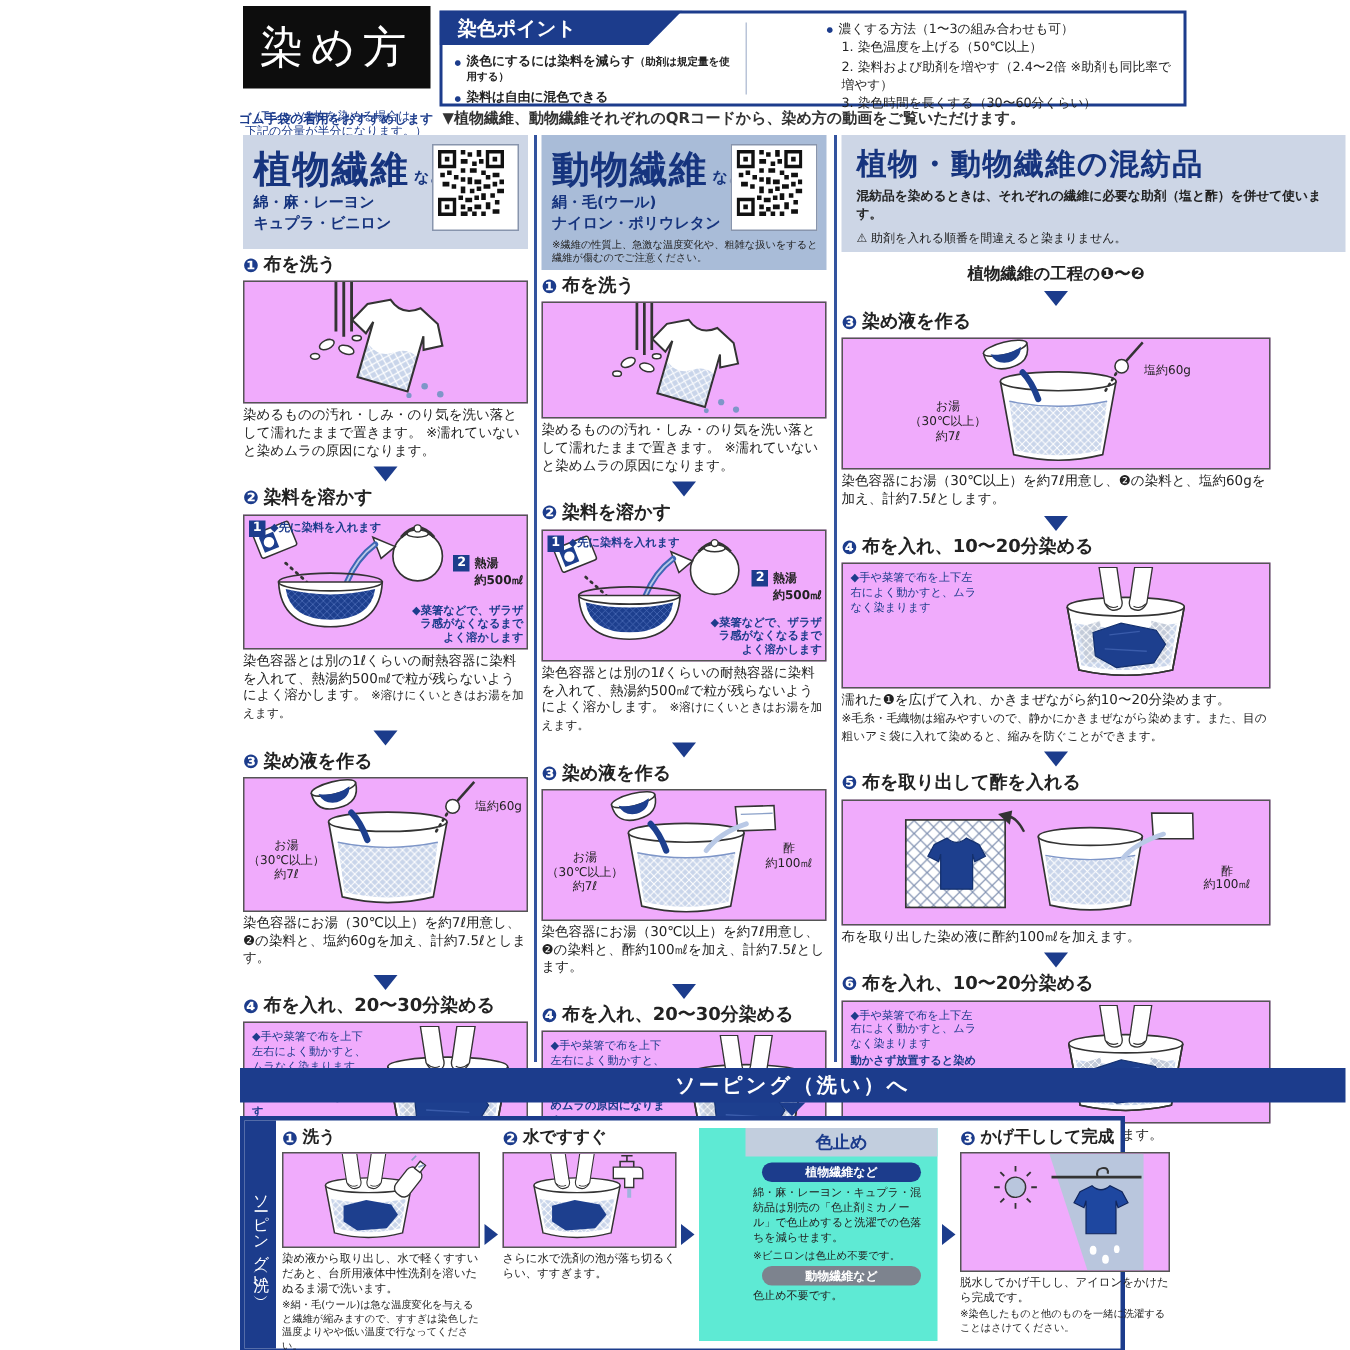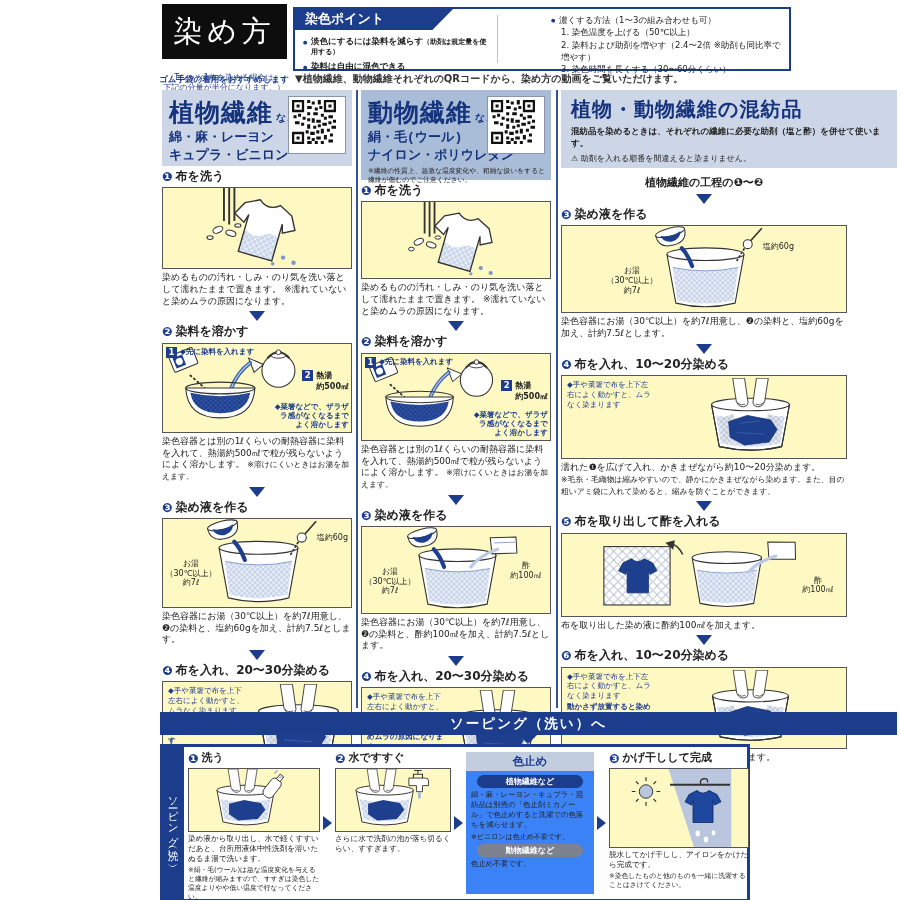--- a/index.html
+++ b/index.html
@@ -29,33 +29,33 @@
   
   .vdiv{position:absolute;top:90px;height:618px;width:2px;background:#33539e;}
   .col{position:absolute;top:90px;}
   #col-plant{left:162px;width:190px;}
   #col-animal{left:361px;width:190px;}
   #col-blend{left:561px;width:336px;}
   .col-head{position:relative;background:#cdd6e6;padding:6px 7px;}
   .col-head.mid{background:#a9bcd8;}
   .fh-title{font-size:25px;font-weight:bold;color:#16347e;letter-spacing:1px;}
   .fh-suffix{font-size:10px;font-weight:bold;color:#16347e;margin-left:3px;}
-  .fh-sub{font-size:13px;font-weight:bold;color:#16347e;line-height:1.35;font-family:Liberation Mono, monospace;}
+  .fh-sub{font-size:10px;font-weight:bold;color:#16347e;line-height:1.35;}
   .fh-note{font-size:6.8px;color:#222;margin-top:3px;line-height:1.3;width:178px;}
   .qr-box{position:absolute;right:6px;top:6px;width:50px;height:50px;background:#fff;padding:3px;border:1px solid #8895ad;}
   .qr-box svg{width:44px;height:44px;display:block;}
   .fh-title-lg{font-size:20px;font-weight:bold;color:#16347e;letter-spacing:1px;}
   .fh-body{font-size:8.5px;font-weight:bold;color:#222;margin-top:3px;line-height:1.4;}
   .fh-warn{font-size:8px;color:#222;margin-top:3px;}
   .blend-steps{width:286px;}
   .blend-intro{text-align:center;font-size:11px;font-weight:bold;margin-top:7px;}
   
   .step-title{font-size:12px;font-weight:bold;display:flex;align-items:flex-start;gap:3px;line-height:1.15;margin:4px 0 3px;}
   .step-num{color:#1c3c8c;font-size:12.5px;}
-  .img-box{position:relative;border:1.3px solid #555;background:#fef9c3;overflow:hidden;}
+  .img-box{position:relative;border:1.3px solid #555;background:#f0abfc;overflow:hidden;}
   .img-box.flex{display:flex;align-items:stretch;padding:2px;}
   .illo{width:100%;height:100%;display:block;}
   .cap{font-size:9px;line-height:1.3;margin-top:3px;}
   .fine{font-size:7.8px;}
   .arrow{width:0;height:0;border-left:8px solid transparent;border-right:8px solid transparent;
          border-top:10px solid #1c3c8c;margin:4px auto;}
   .side-note{flex:0 0 auto;width:78px;font-size:7.5px;line-height:1.3;color:#1c3c8c;padding:2px 2px 0 3px;}
   .side-note .b{font-weight:bold;display:block;margin-top:1px;}
   .blend-steps .side-note{width:88px;}
   .svgwrap{flex:1 1 auto;min-width:0;}
@@ -75,21 +75,21 @@
               border-right:9px solid transparent;border-top:9px solid #1c3c8c;}
   #soap-box{left:160px;top:744px;width:584px;height:152px;border:3px solid #1c3c8c;display:flex;background:#fff;}
   .soap-side{flex:none;width:21px;background:#1c3c8c;color:#fff;font-size:10.5px;letter-spacing:1px;
              writing-mode:vertical-rl;display:flex;align-items:center;justify-content:center;}
   .soap-main{flex:1;display:flex;padding:5px 4px;gap:2px;}
   .soap-step .step-title{font-size:11px;margin:0 0 2px;}
   .soap-cap{font-size:7.6px;line-height:1.32;margin-top:2px;}
   .soap-note{font-size:6.8px;line-height:1.3;margin-top:2px;}
   .soap-arrow{align-self:center;flex:none;width:0;height:0;border-top:7px solid transparent;
               border-bottom:7px solid transparent;border-left:9px solid #1c3c8c;margin:0 1px;}
-  .irodome{flex:none;width:128px;background:#3b82f6;display:flex;flex-direction:column;}
+  .irodome{flex:none;width:128px;background:#5eead4;display:flex;flex-direction:column;padding-left:31px;}
   .iro-head{background:#c2cede;color:#1c3c8c;font-weight:bold;font-size:11.5px;text-align:center;padding:2px 0;}
   .iro-body{padding:2px 5px;}
   .pill{border-radius:8px;color:#fff;font-size:8px;font-weight:bold;text-align:center;padding:1px 0;margin:2px 6px;}
   .pill-plant{background:#1c3c8c;}
   .pill-animal{background:#7d838e;}
   .iro-text{font-size:7.4px;line-height:1.35;margin-top:0;}
   .iro-note{font-size:7px;margin-top:2px;}
 </style>
 </head>
 <body>

